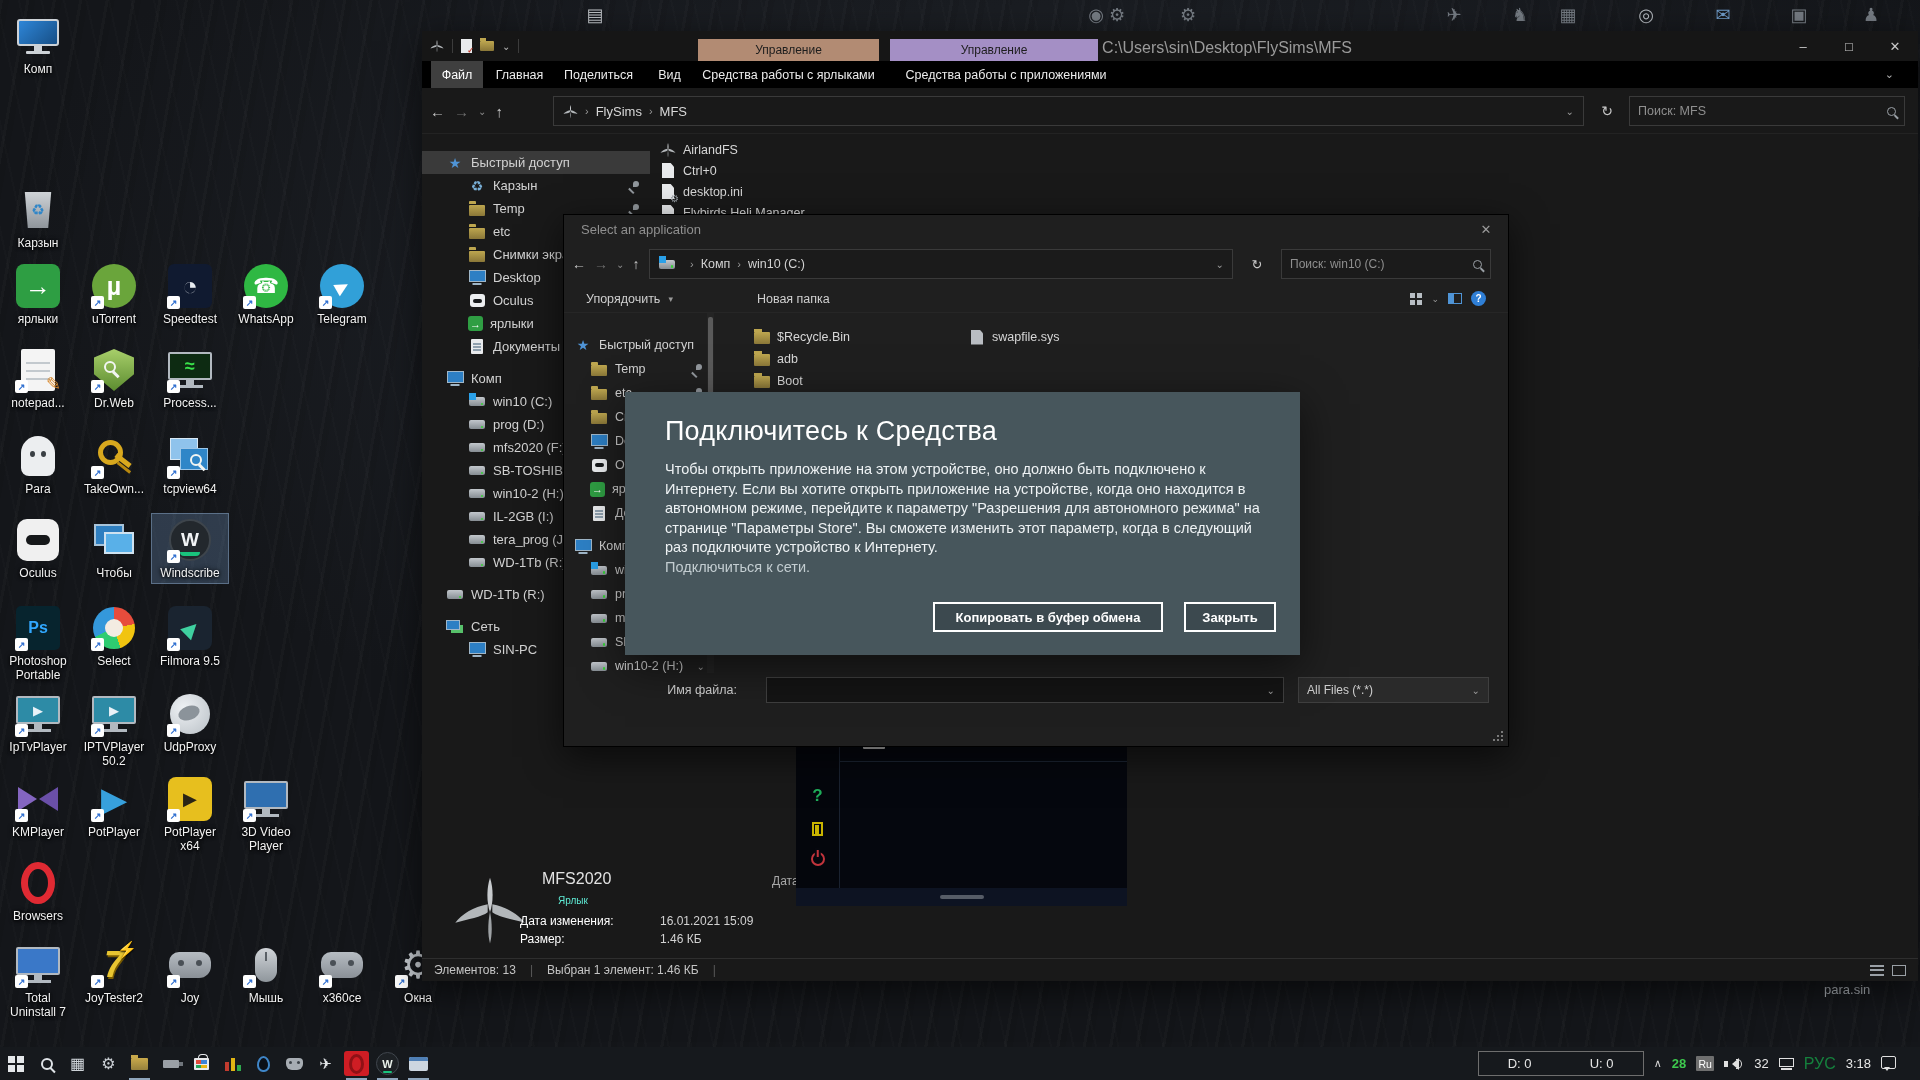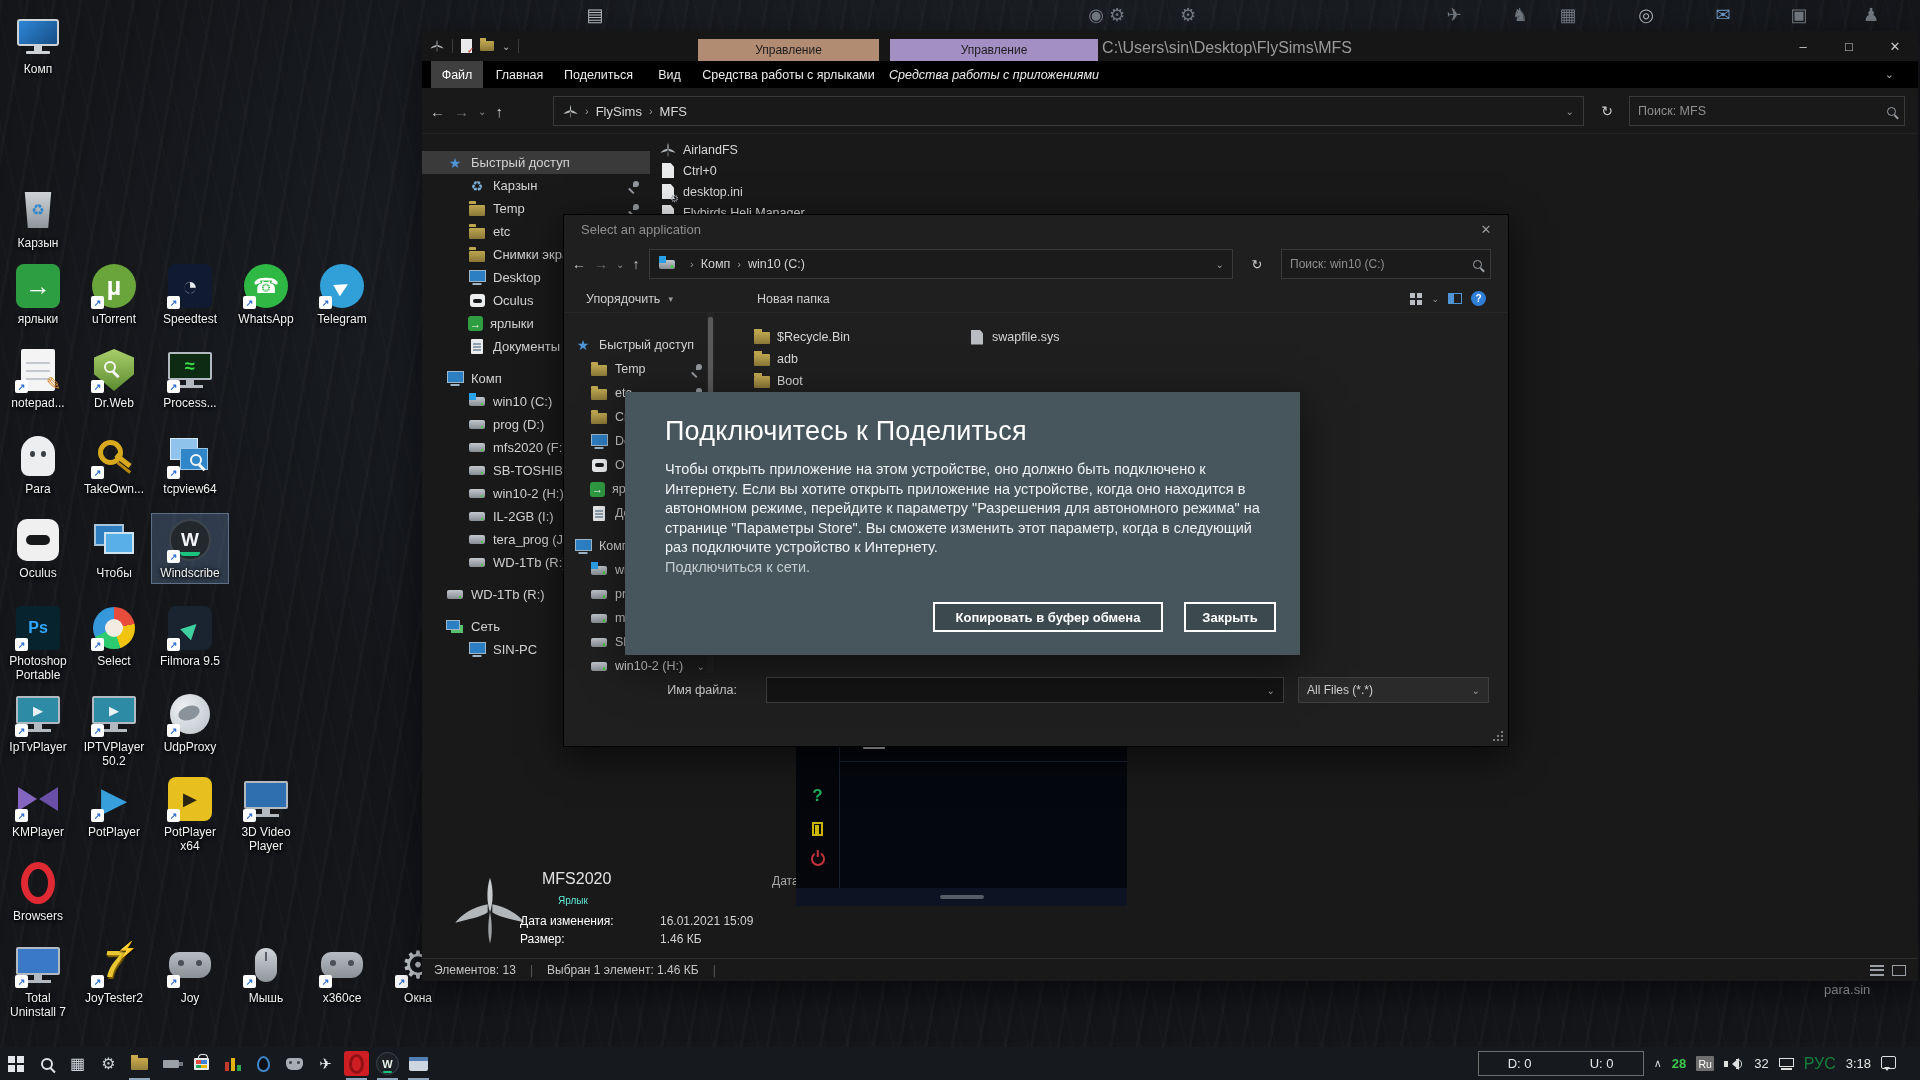--- a/index.html
+++ b/index.html
@@ -556,21 +556,21 @@
         <span class="wbtn">□</span>
         <span class="wbtn">✕</span>
       </div>
     </header>
     <nav class="menurow" id="exp-menu">
         <div class="mtab filetab" style="width: 52px; margin-left: 0px;">Файл</div>
         <div class="mtab" style="width: 59px; margin-left: 7px;">Главная</div>
         <div class="mtab" style="width: 81px; margin-left: 9px;">Поделиться</div>
         <div class="mtab" style="width: 33px; margin-left: 14px;">Вид</div>
         <div class="mtab" style="width: 181px; margin-left: 12px;">Средства работы с ярлыками</div>
-        <div class="mtab" style="width: 208px; margin-left: 11px; font-style: italic;">Средства работы с приложениями</div>
+        <div class="mtab" style="width: 208px; margin-left: 23px;">Средства работы с приложениями</div>
       </nav>
     <span class="ribchev">⌄</span>
     <div class="addrrow">
       <div class="navbtns">
         <span class="nv">←</span>
         <span class="nv dim">→</span>
         <span class="nv sm">⌄</span>
         <span class="nv">↑</span>
       </div>
       <div class="crumbbox" id="exp-crumb">
@@ -889,21 +889,21 @@
       </div>
       <div class="ftsel">
         <span>All Files (*.*)</span>
         <span class="cv">⌄</span>
       </div>
     </div>
     <span class="grip"></span>
   </section>
 
   <section id="inet" style="background: rgb(71, 86, 92);">
-    <h1>Подключитесь к Поделиться</h1>
+    <h1>Подключитесь к Средства</h1>
     <p>Чтобы открыть приложение на этом устройстве, оно должно быть подключено к Интернету. Если вы хотите открыть приложение на устройстве, когда оно находится в автономном режиме, перейдите к параметру "Разрешения для автономного режима" на странице "Параметры Store". Вы сможете изменить этот параметр, когда в следующий раз подключите устройство к Интернету.</p>
     <div class="ilink">Подключиться к сети.</div>
     <span class="ibtn copy">Копировать в буфер обмена</span>
     <span class="ibtn close">Закрыть</span>
   </section>
 
   <footer id="taskbar">
     <span id="tb-icons" style="display:flex">
         <span class="tbi">
           <span class="st"></span>

